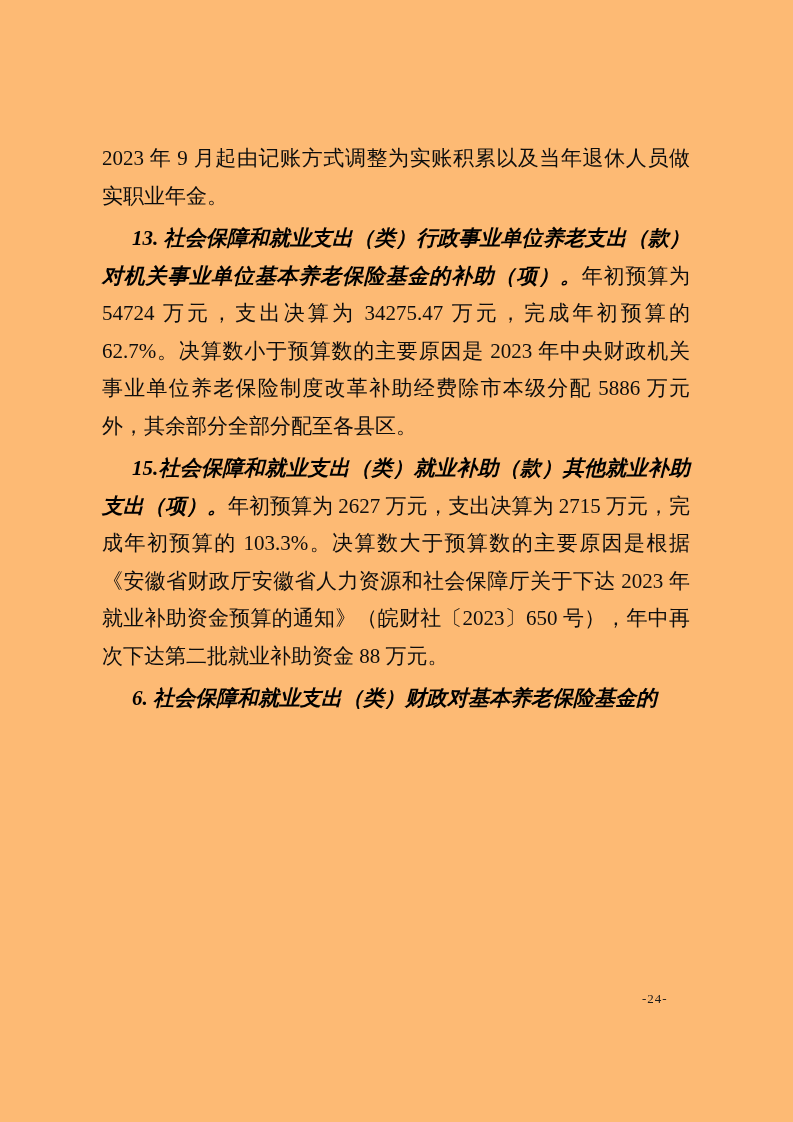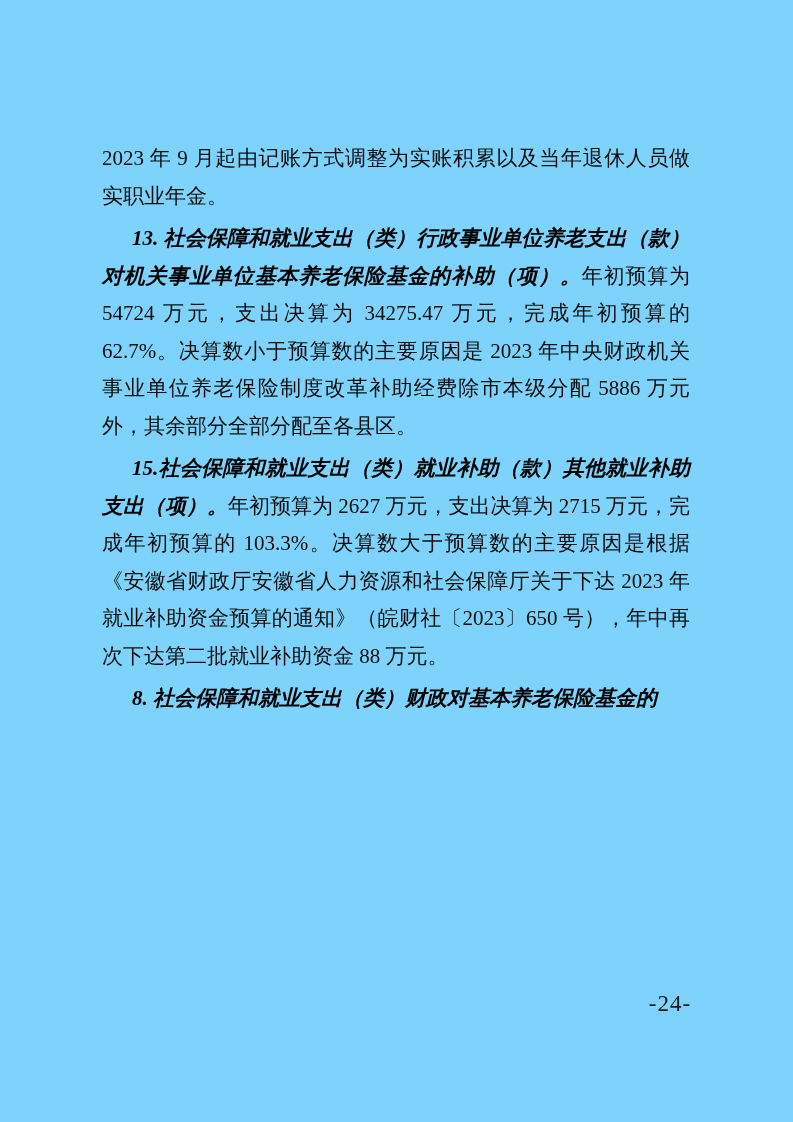--- a/index.html
+++ b/index.html
@@ -4,21 +4,21 @@
 <style>
   html, body {
     margin: 0;
     padding: 0;
     background: #ffffff;
   }
   .page {
     position: relative;
     width: 793px;
     height: 1122px;
-    background: #7dd3fc;
+    background: #fdba74;
     overflow: hidden;
     font-family: "Liberation Serif", "DejaVu Serif", serif;
     color: #0d0d0d;
   }
   .content {
     position: absolute;
     left: 102px;
     top: 140px;
     width: 588px;
   }
@@ -38,38 +38,37 @@
   .hd {
     font-weight: 700;
     color: #000000;
     font-style: italic;
   }
   .pageno {
     position: absolute;
     top: 991px;
     left: 642px;
     width: 56px;
-    text-align: center;
-    font-size: 23px;
+    font-size: 13px;
     letter-spacing: 1px;
     color: #1a1a1a;
   }
 </style>
 </head>
 <body>
 
 <div class="page">
   <div class="content">
 
     <p class="para"><span>2023 年 9 月起由记账方式调整为实账积累以及当年退休人员做实职业年金。</span></p>
 
     <p class="para item"><span class="hd">13. 社会保障和就业支出（类）行政事业单位养老支出（款）对机关事业单位基本养老保险基金的补助（项）。</span><span>年初预算为 54724 万元，支出决算为 34275.47 万元，完成年初预算的 62.7%。决算数小于预算数的主要原因是 2023 年中央财政机关事业单位养老保险制度改革补助经费除市本级分配 5886 万元外，其余部分全部分配至各县区。</span></p>
 
 
     <p class="para item"><span class="hd">15.社会保障和就业支出（类）就业补助（款）其他就业补助支出（项）。</span><span>年初预算为 2627 万元，支出决算为 2715 万元，完成年初预算的 103.3%。决算数大于预算数的主要原因是根据《安徽省财政厅安徽省人力资源和社会保障厅关于下达 2023 年就业补助资金预算的通知》（皖财社〔2023〕650 号），年中再次下达第二批就业补助资金 88 万元。</span></p>
 
 
-    <p class="para item"><span class="hd">8. 社会保障和就业支出（类）财政对基本养老保险基金的</span><span></span></p>
+    <p class="para item"><span class="hd">6. 社会保障和就业支出（类）财政对基本养老保险基金的</span><span></span></p>
 
   </div>
 
   <div class="pageno">-24-</div>
 </div>
 
 </body></html>

